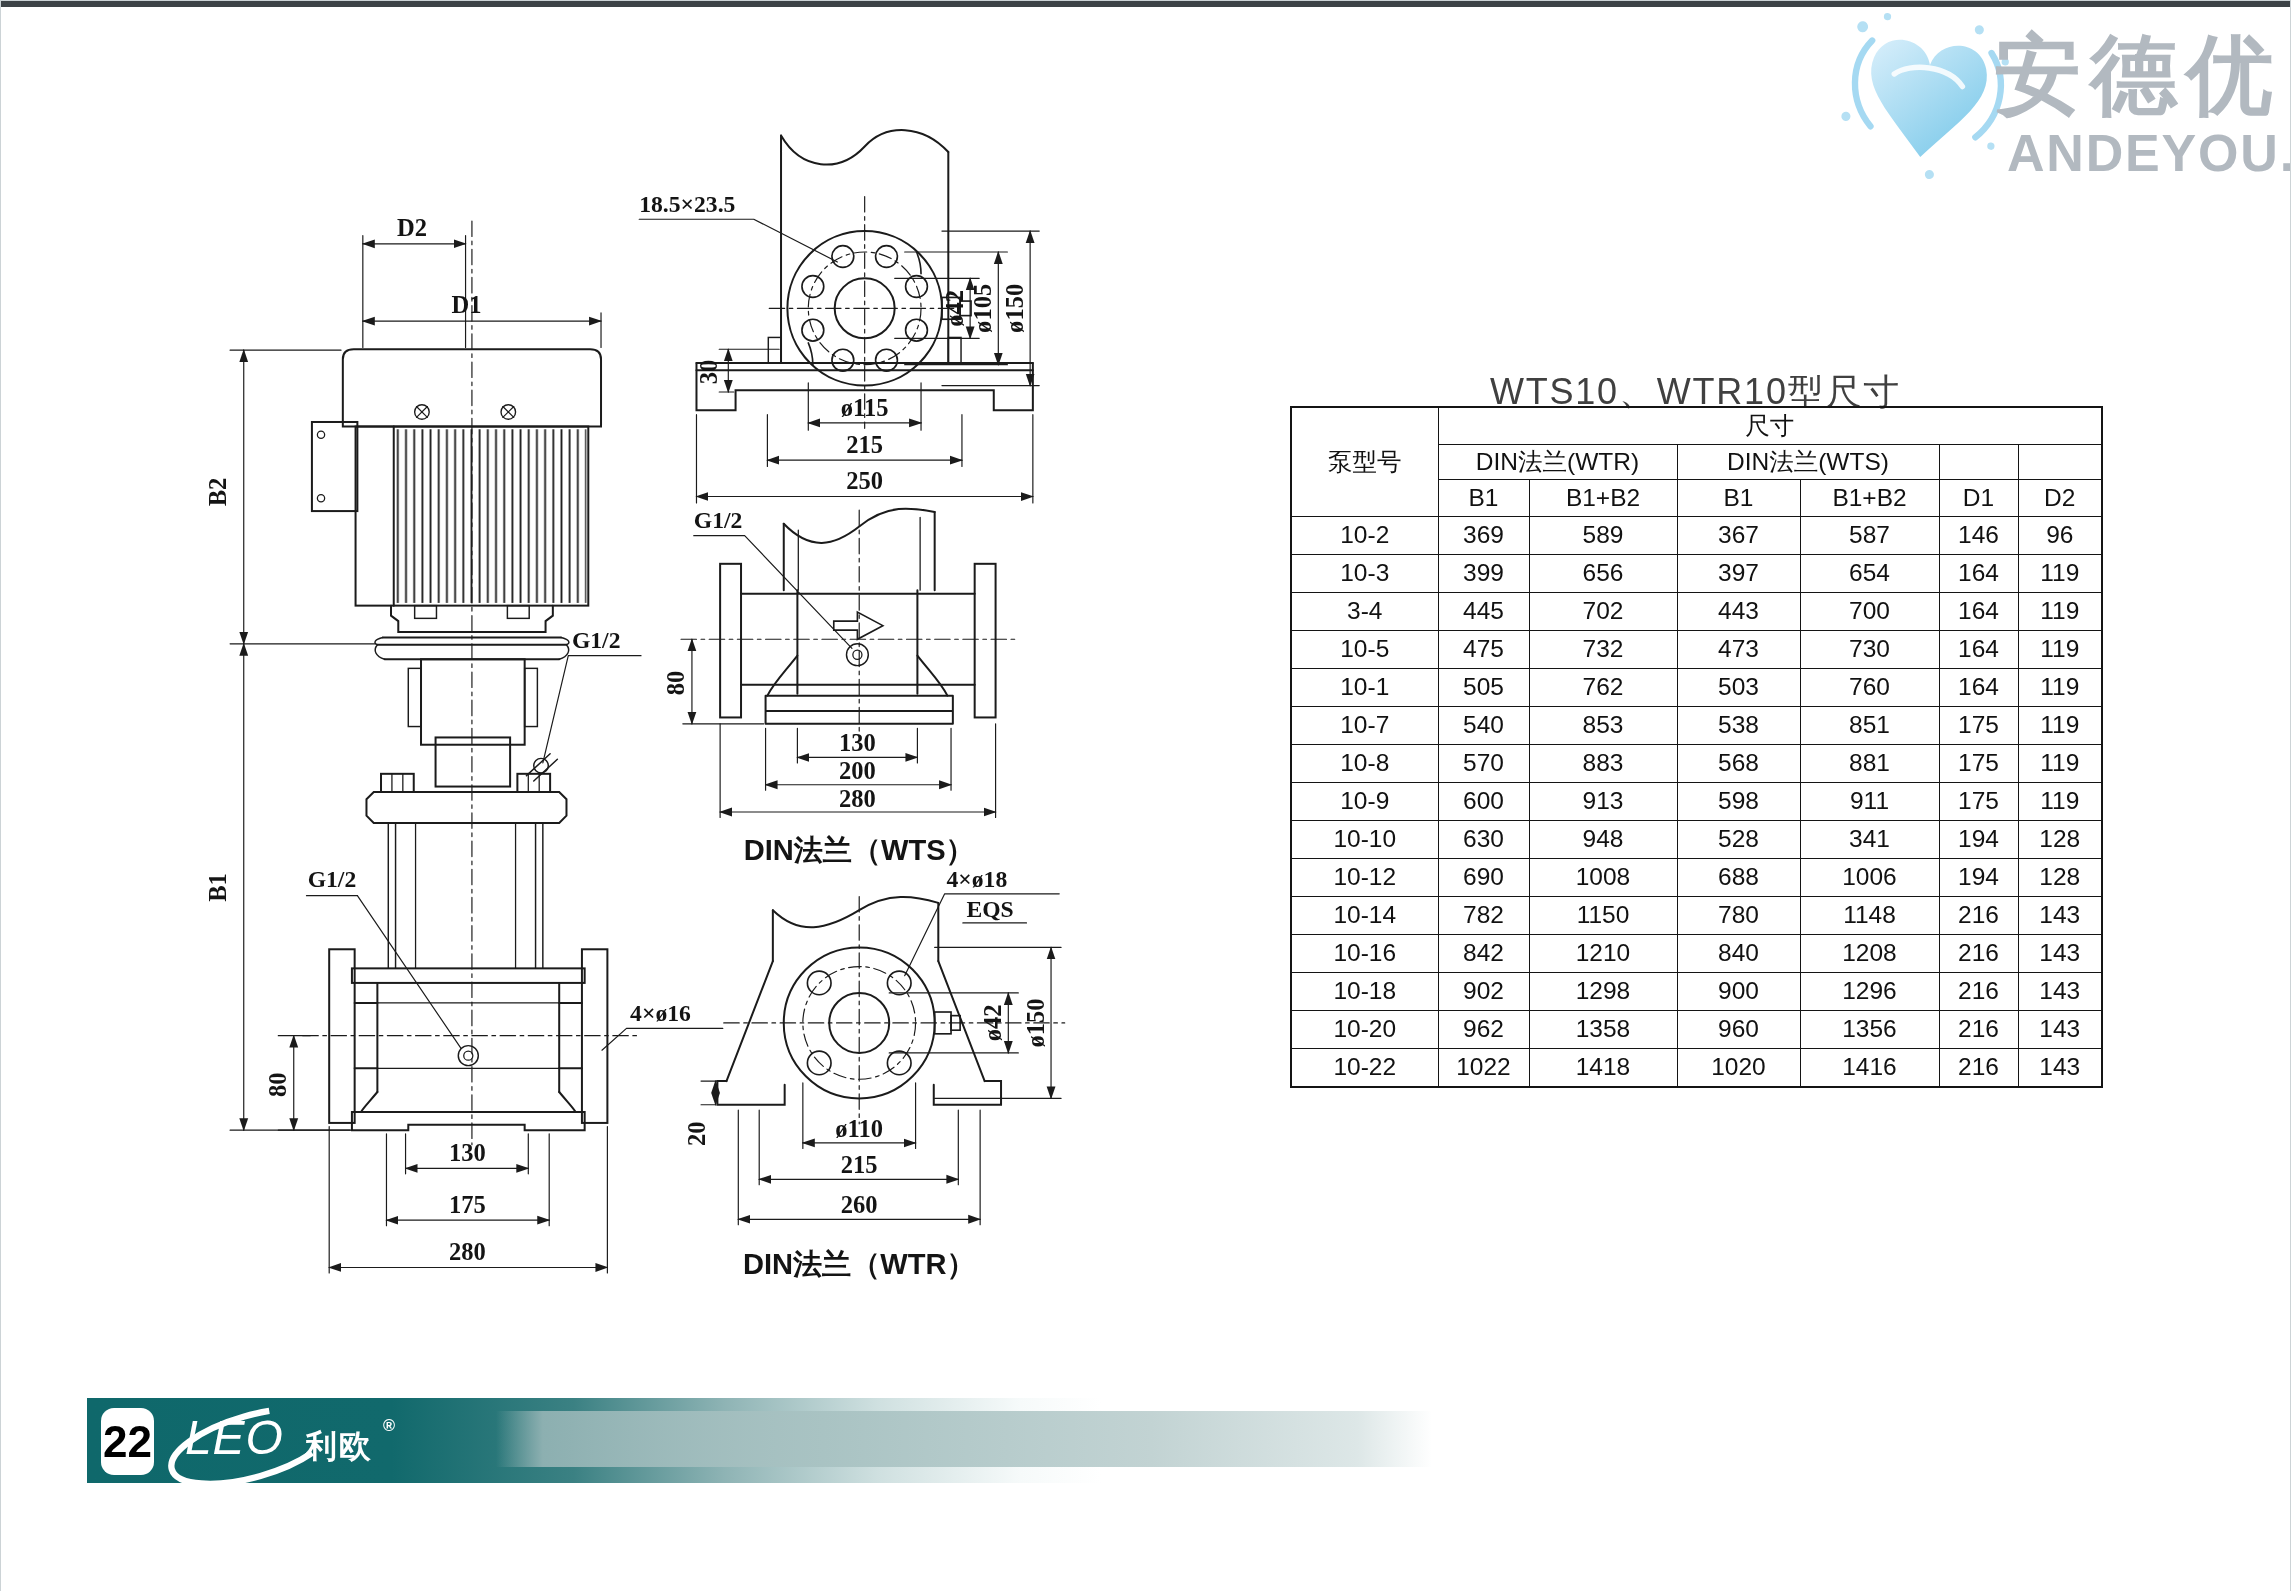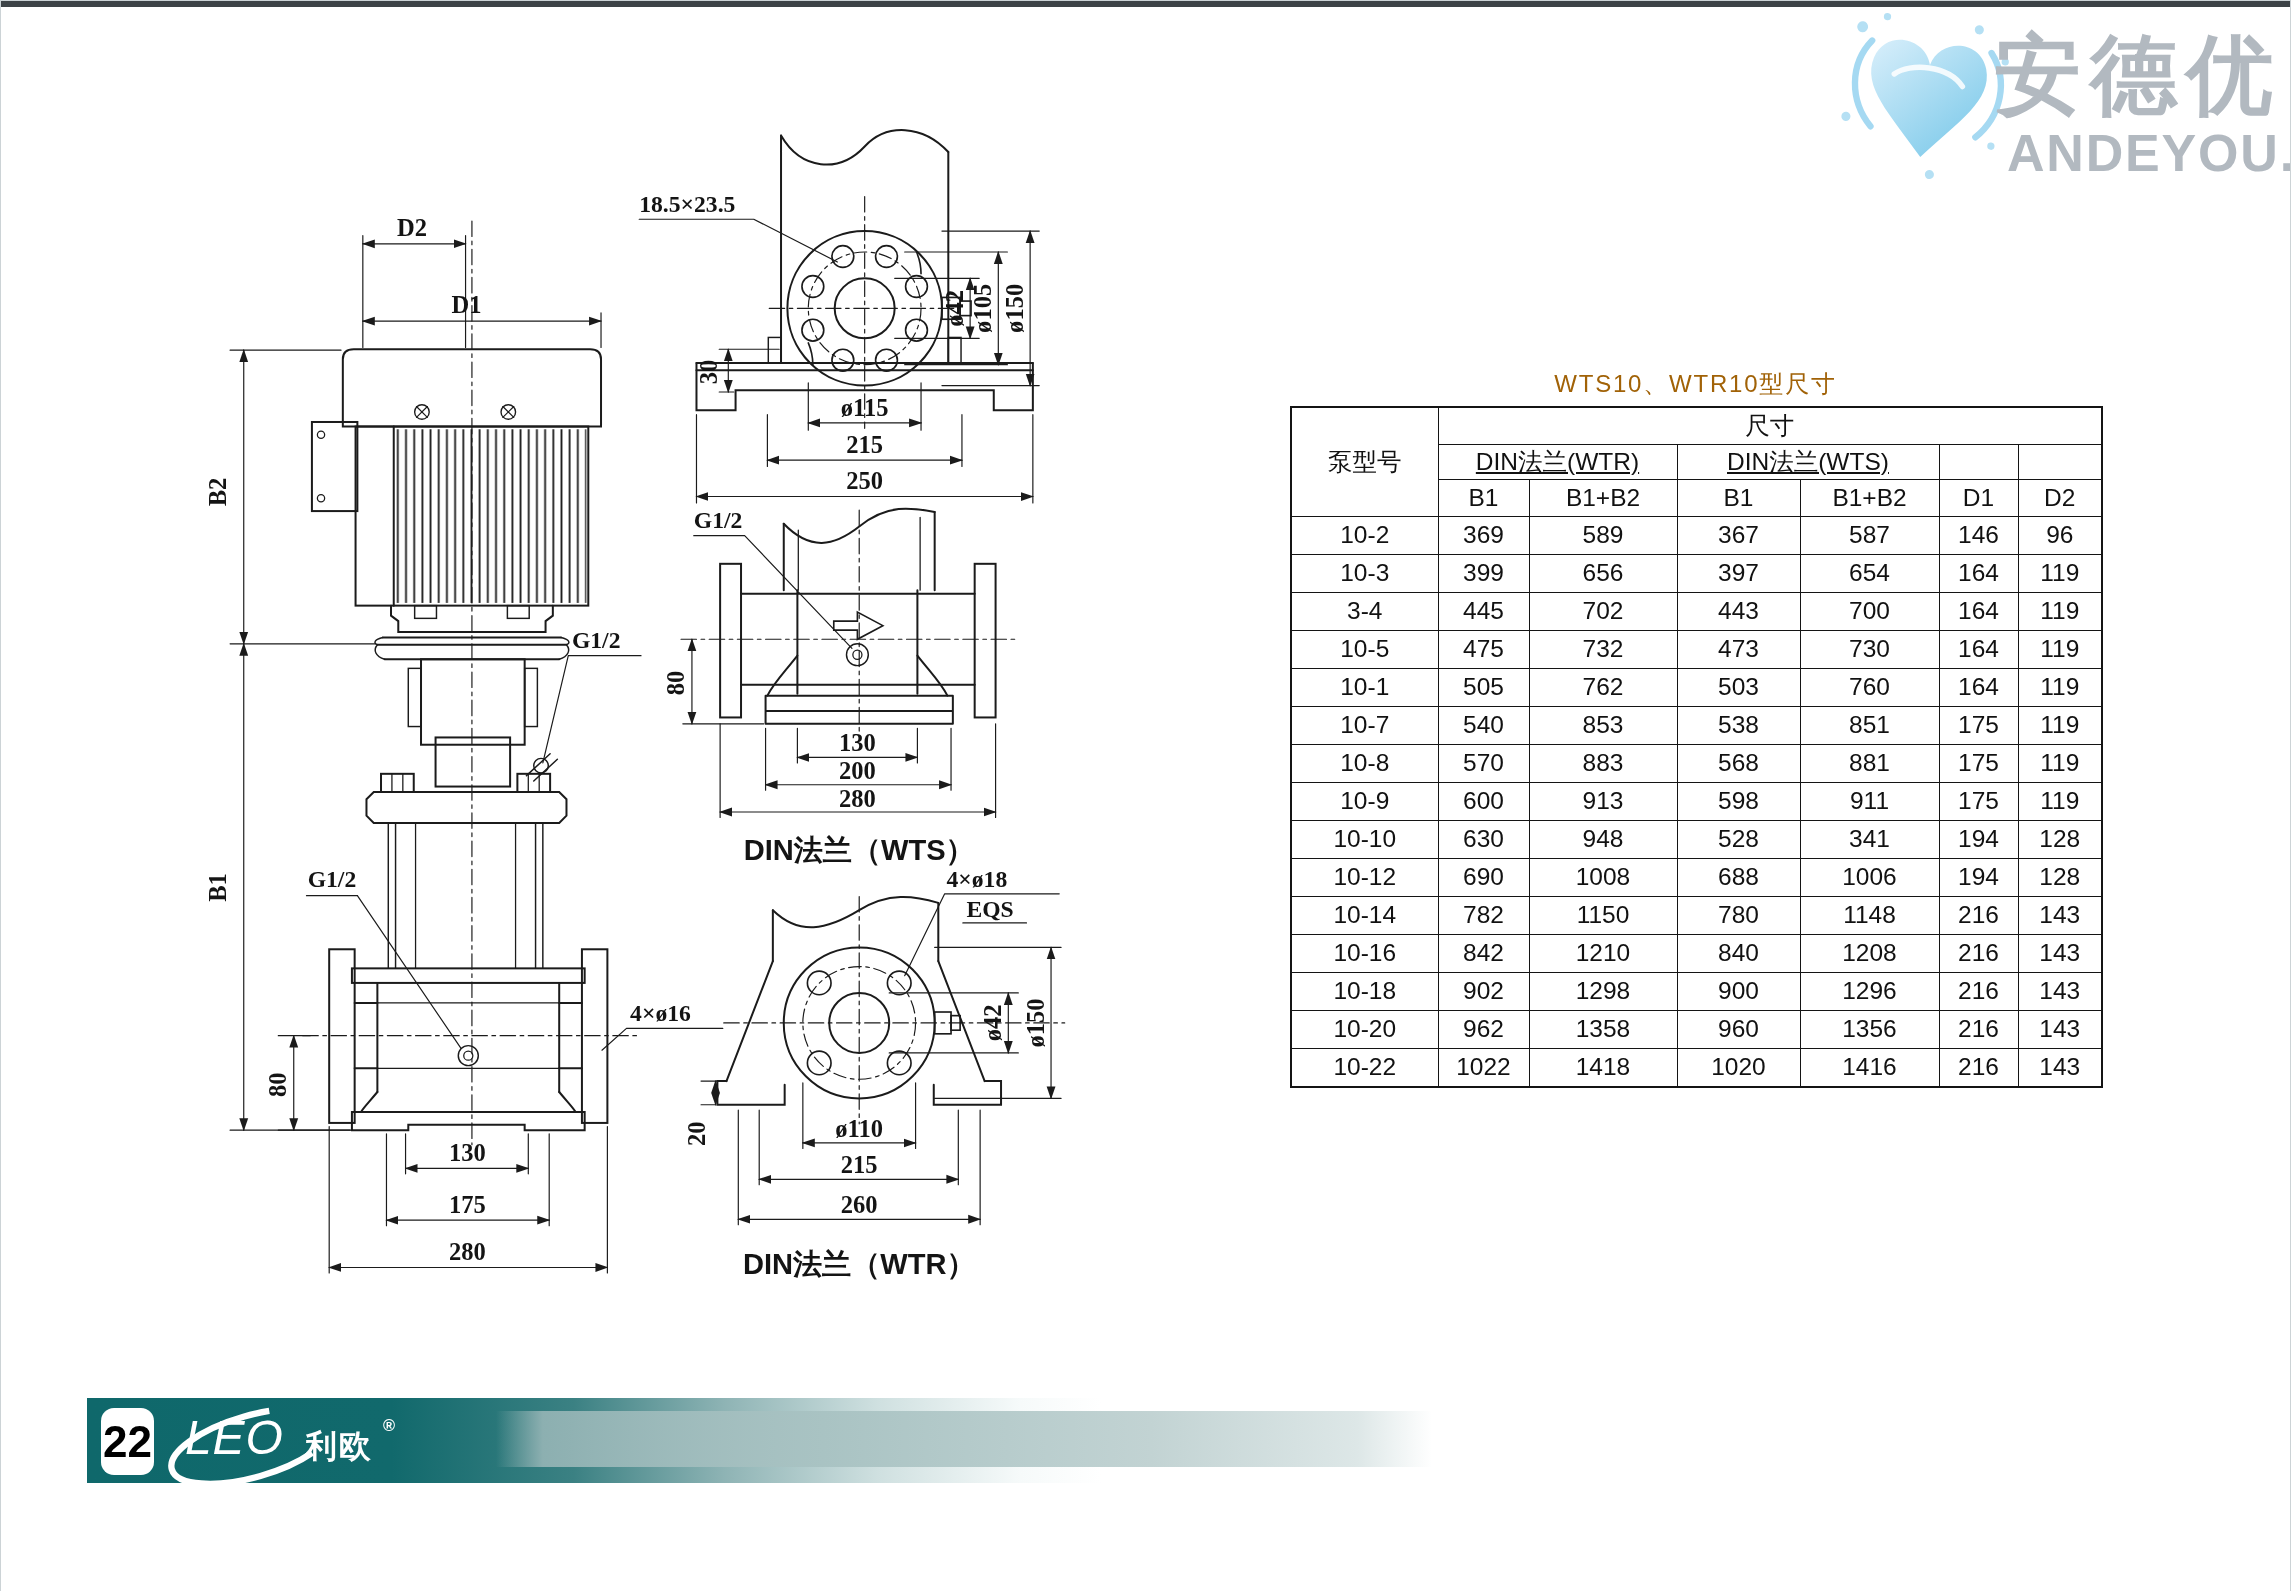--- a/index.html
+++ b/index.html
@@ -18,34 +18,34 @@
   }
   .wm-url{
     position:absolute; left:2006px; top:122px; width:382px;
     font-size:52px; font-weight:bold; letter-spacing:1.8px;
     color:#b2b9c0; white-space:nowrap;
   }
 
   
   .tbl-title{
     position:absolute; left:1289px; top:367px; width:811px;
-    text-align:center; font-size:24px; color:#a16207; letter-spacing:1.8px;
+    text-align:center; font-size:36px; color:#404040; letter-spacing:1.8px;
   }
   table.dims{
     position:absolute; left:1289px; top:405px; width:811px;
     border-collapse:collapse; table-layout:fixed;
     font-size:24.5px; color:#111; text-align:center;
   }
   table.dims th, table.dims td{
     border:1.8px solid #141414; padding:0; font-weight:normal;
     height:37px; line-height:1.1; overflow:hidden;
   }
   table.dims{border:2.7px solid #141414;}
   table.dims tr.h1 th{height:36px;margin-top:39px;}
-  table.dims tr.h2 th{height:34px;text-decoration:underline;}
+  table.dims tr.h2 th{height:34px;}
   table.dims tr.h3 th{height:36px;}
 
   
   .banner{
     position:absolute; left:86px; top:1397px; width:1014px; height:85px;
     background:linear-gradient(90deg,#0f686b 0%,#11696c 30%,#3b8183 48%,#8fb4b5 63%,#cfe0e0 78%,#f6fafa 92%,#ffffff 100%);
   }
   .band{
     position:absolute; left:495px; top:1410px; width:936px; height:56px;
     background:linear-gradient(90deg,rgba(143,176,177,0) 0%,rgba(150,181,182,.9) 5%,#a9c3c3 35%,#c2d3d3 70%,#dde7e7 92%,rgba(255,255,255,0) 100%);

